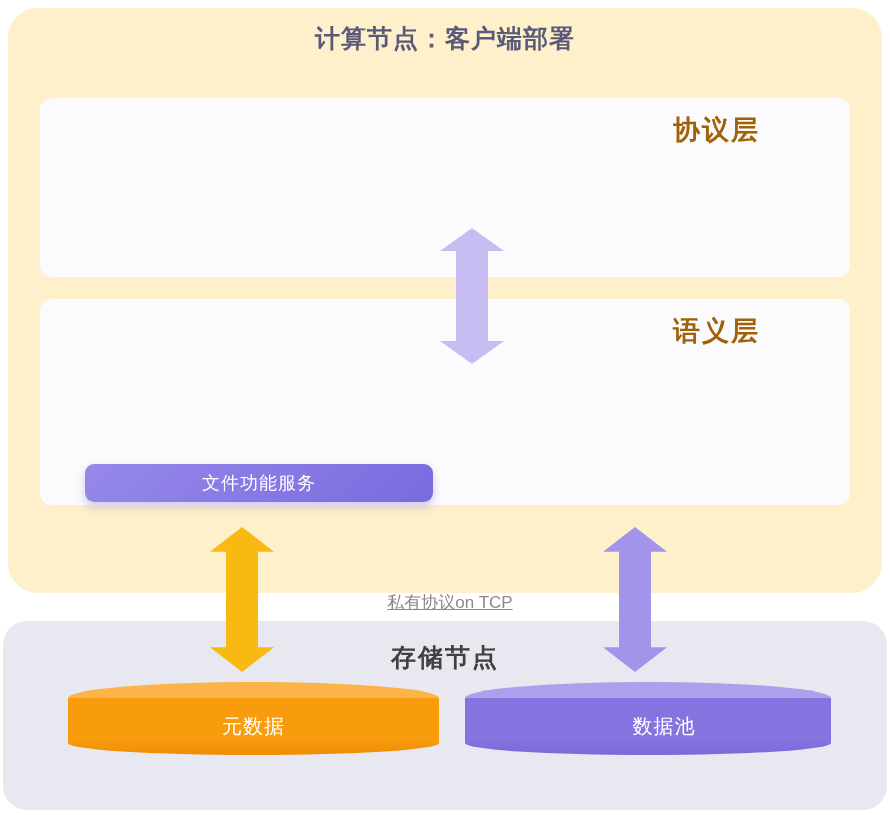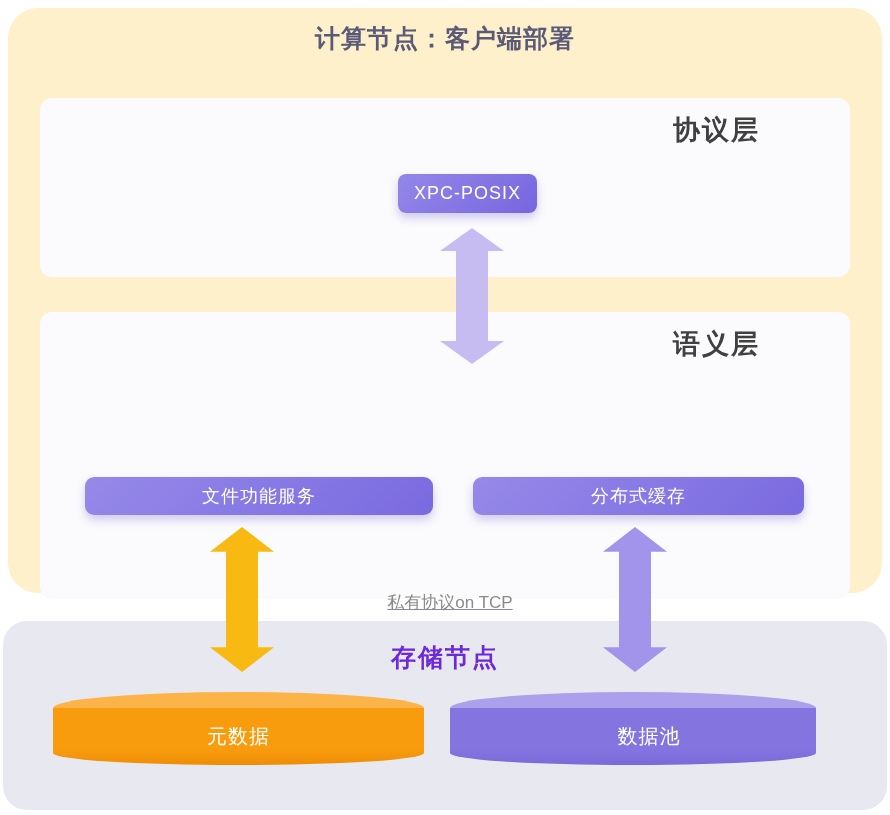--- a/index.html
+++ b/index.html
@@ -8,23 +8,23 @@
   .canvas { position:relative; width:890px; height:815px; background:#ffffff; overflow:hidden; }
 
   
   .compute-node { position:absolute; left:8px; top:8px; width:874px; height:585px;
                   background:#FDF0CB; border-radius:30px; }
   .compute-title { position:absolute; left:0; top:14px; width:100%; text-align:center;
                    font-size:25px; font-weight:bold; color:#5A5A78; letter-spacing:1px; }
 
   .layer-box { position:absolute; left:32px; width:810px; background:#FBFBFD; border-radius:12px; }
   .layer-protocol { top:90px; height:179px; }
-  .layer-semantic { top:304px; height:287px;text-align:center; }
+  .layer-semantic { top:291px; height:206px;text-align:center; }
   .layer-label { position:absolute; right:90px; top:14px; font-size:27px; font-weight:bold;
-                 color:#404040; letter-spacing:2px; }
+                 color:#a16207; letter-spacing:2px; }
 
   .xpc-btn { position:absolute; left:358px; top:76px; width:139px; height:39px;
              border-radius:8px; background:linear-gradient(135deg,#9487E9,#7766DF);
              color:#ffffff; font-size:18px; display:flex; align-items:center; justify-content:center;
              box-shadow:0 5px 10px rgba(110,90,210,0.30); letter-spacing:1px; }
 
   .posix-bar { position:absolute; left:38px; top:73px; width:719px; height:51px;
                border-radius:10px; background:linear-gradient(180deg,#FBAD1C,#F59D07);
                color:#ffffff; font-size:20px; display:flex; align-items:center; justify-content:center;
                box-shadow:0 6px 12px rgba(244,155,10,0.35); letter-spacing:1px; }
@@ -43,23 +43,23 @@
   .arrow-gold     { left:210px; top:527px; height:145px; background:#F8BA12; }
   .arrow-purple   { left:603px; top:527px; height:145px; background:#A294EB; }
 
   .tcp-label { position:absolute; left:300px; top:591px; width:300px; text-align:center;
                font-size:17px; color:#8A8A8A;text-decoration:underline; }
 
   
   .storage-node { position:absolute; left:3px; top:621px; width:884px; height:189px;
                   background:#E8E8F1; border-radius:24px; }
   .storage-title { position:absolute; left:0; top:20px; width:100%; text-align:center;
-                   font-size:25px; font-weight:bold; color:#6d28d9; letter-spacing:2px; }
+                   font-size:25px; font-weight:bold; color:#404040; letter-spacing:2px; }
 
-  .cylinder { position:absolute; top:71px; height:73px; }
+  .cylinder { position:absolute; top:61px; height:73px;margin-left:15px; }
   .cyl-orange { left:50px;  width:371px; }
   .cyl-purple { left:447px; width:366px; }
   .cyl-top  { position:absolute; left:0; right:0; top:0; height:32px; border-radius:50%; }
   .cyl-body { position:absolute; left:0; right:0; top:16px; bottom:0;
               border-radius:0 0 50% 50% / 0 0 12px 12px;
               display:flex; align-items:center; justify-content:center;
               color:#ffffff; font-size:20px; letter-spacing:1px; }
   .cyl-orange .cyl-top  { background:#FCB348; }
   .cyl-orange .cyl-body { background:linear-gradient(180deg,#F89C0E 0%,#F89C0E 72%,#EF8D05 100%); }
   .cyl-purple .cyl-top  { background:#ACA0EC; }
@@ -68,27 +68,25 @@
 </head>
 <body>
 
 <div class="canvas">
 
   <section class="compute-node">
     <div class="compute-title">计算节点：客户端部署</div>
 
     <div class="layer-box layer-protocol">
       <div class="layer-label">协议层</div>
-      <div class="xpc-btn">XPC-POSIX</div>
     </div>
 
     <div class="layer-box layer-semantic">
       <div class="layer-label">语义层</div>
       <div class="svc-btn svc-file">文件功能服务</div>
-      <div class="svc-btn svc-cache">分布式缓存</div>
     </div>
   </section>
 
   <div class="tcp-label">私有协议on TCP</div>
 
   <section class="storage-node">
     <div class="storage-title">存储节点</div>
 
     <div class="cylinder cyl-orange">
       <div class="cyl-top"></div>

